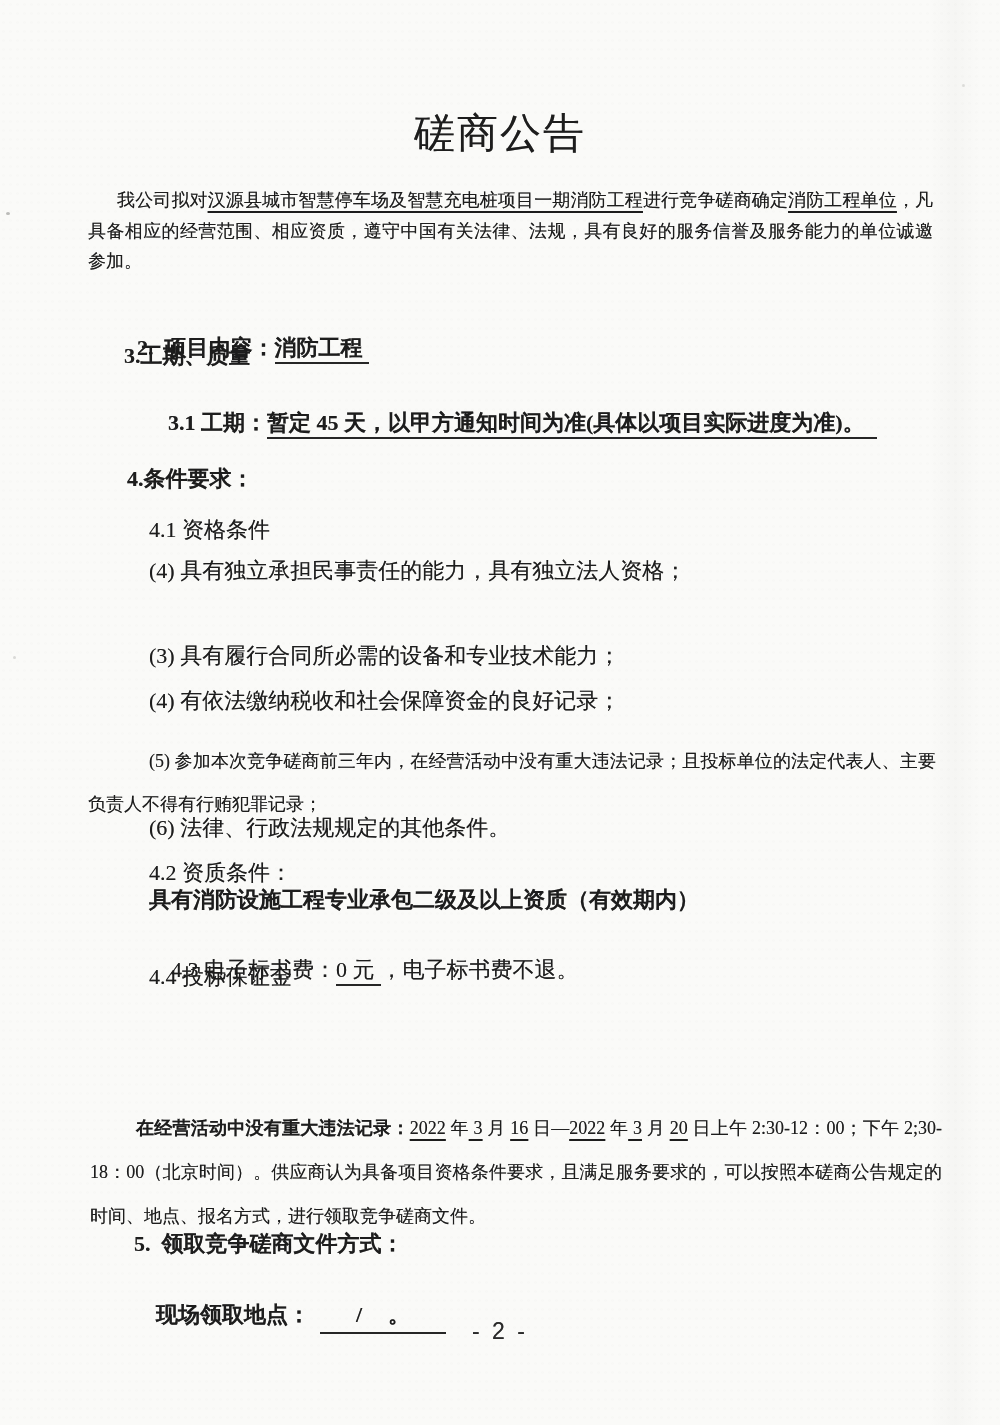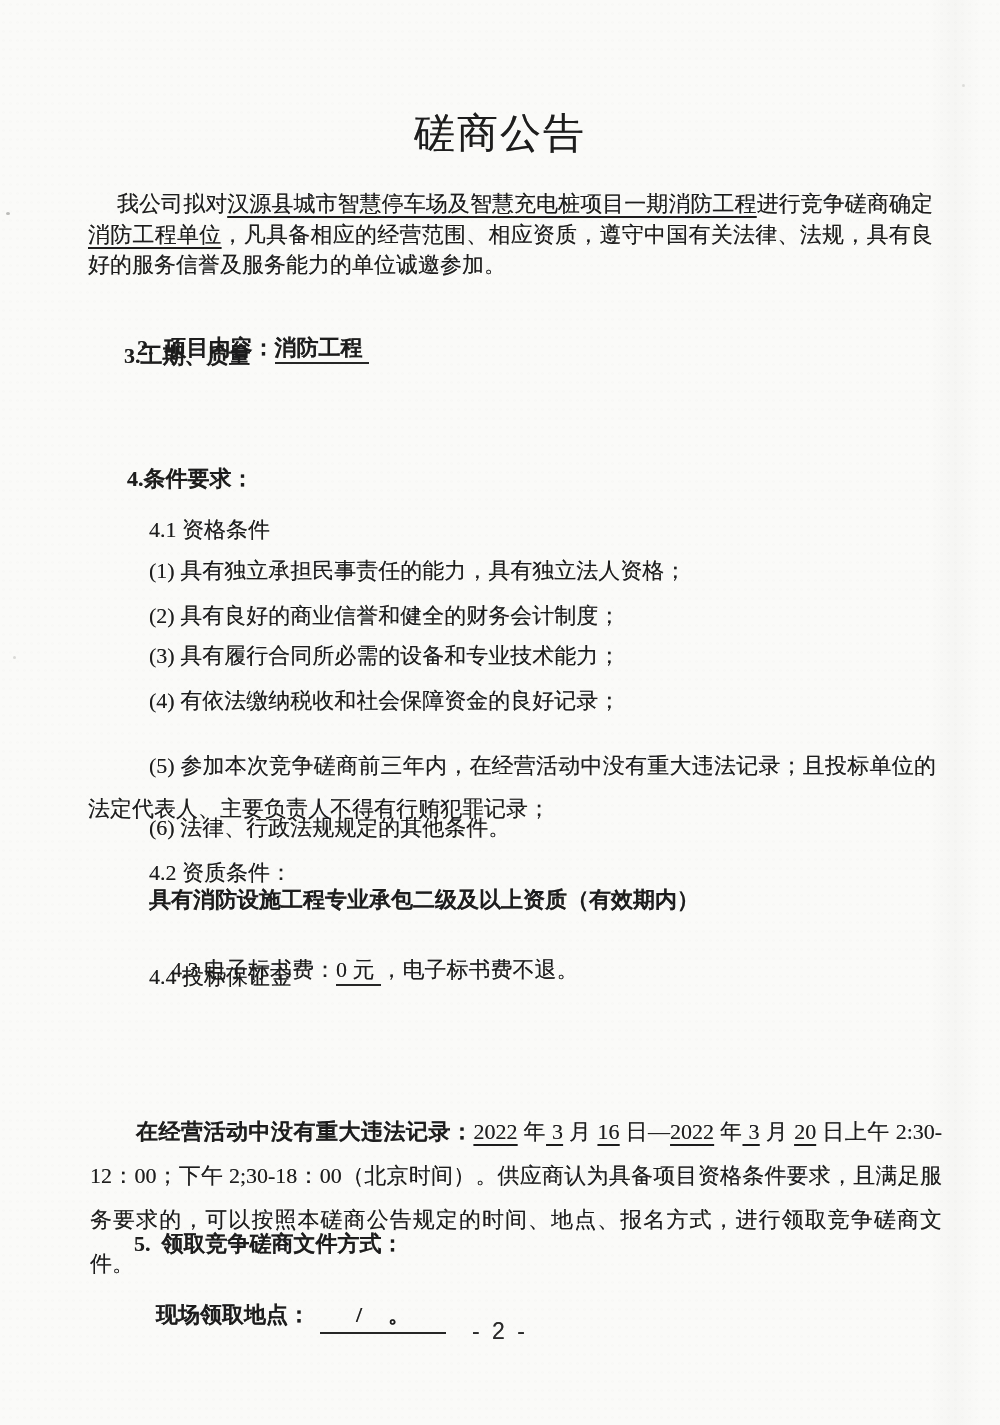--- a/index.html
+++ b/index.html
@@ -12,21 +12,21 @@
     background-image:
       linear-gradient(90deg, rgba(120,120,115,0.00) 93%, rgba(120,120,115,0.035) 95.5%, rgba(120,120,115,0.00) 98%),
       radial-gradient(rgba(60,60,55,0.012) 1px, transparent 1.4px);
     background-size: 100% 100%, 7px 9px;
     font-family: "Liberation Serif", "DejaVu Serif", serif;
     color: #1d1d1d;
     overflow: hidden;
     text-shadow: 0 0 0.5px rgba(25,25,25,0.55);
   }
   .abs { position: absolute; font-size: 22px; line-height: 30px; white-space: pre; }
-  .para { position: absolute; font-size: 22px; text-align: justify; white-space: normal; }
+  .para { position: absolute; font-size: 18px; text-align: justify; white-space: normal; }
   .b { font-weight: 700; }
   .title {
     position: absolute; top: 82px; left: 0; right: 0;
     text-align: center; font-size: 41px; font-weight: 400;
     letter-spacing: 2px; line-height: 48px;
   }
   
   .u { text-decoration: underline; text-underline-offset: 5px; text-decoration-thickness: 1.6px; }
   
   .ub { border-bottom: 2px solid #262626; padding-bottom: 2px; }
@@ -55,29 +55,31 @@
     <span>我公司拟对</span><span class="u">汉源县城市智慧停车场及智慧充电桩项目一期消防工程</span><span>进行竞争磋商确定</span><span class="u">消防工程单位</span><span>，凡具备相应的经营范围、相应资质，遵守中国有关法律、法规，具有良好的服务信誉及服务能力的单位诚邀参加。</span>
   </p>
 
 
   <div class="abs b" style="top:303px; left:115px;">
     <span>2.  项目内容：</span><span class="ub pad-sm">消防工程</span>
   </div>
 
   <div class="abs b" style="top:341px; left:124px;">3.工期、质量</div>
 
+  <div class="abs b" style="top:378px; left:146px;">
+    <span>3.1 工期：</span><span class="ub pad-md">暂定 45 天，以甲方通知时间为准(具体以项目实际进度为准)。</span>
+  </div>
 
 
   <div class="abs b" style="top:464px; left:127px;">4.条件要求：</div>
 
   <div class="abs" style="top:515px; left:149px;">4.1 资格条件</div>
 
-  <div class="abs" style="top:556px; left:149px;">(1) 具有独立承担民事责任的能力，具有独立法人资格；</div>
+  <div class="abs" style="top:556px; left:149px;">(4) 具有独立承担民事责任的能力，具有独立法人资格；</div>
 
-  <div class="abs" style="top:601px; left:149px;">(2) 具有良好的商业信誉和健全的财务会计制度；</div>
 
   <div class="abs" style="top:641px; left:149px;">(3) 具有履行合同所必需的设备和专业技术能力；</div>
 
   <div class="abs" style="top:686px; left:149px;">(4) 有依法缴纳税收和社会保障资金的良好记录；</div>
 
   <p class="para" style="top:722px; left:88px; width:848px; line-height:43px; text-indent:61px;">(5) 参加本次竞争磋商前三年内，在经营活动中没有重大违法记录；且投标单位的法定代表人、主要负责人不得有行贿犯罪记录；</p>
 
   <div class="abs" style="top:813px; left:149px;">(6) 法律、行政法规规定的其他条件。</div>
 
   <div class="abs" style="top:858px; left:149px;">4.2 资质条件：</div>

